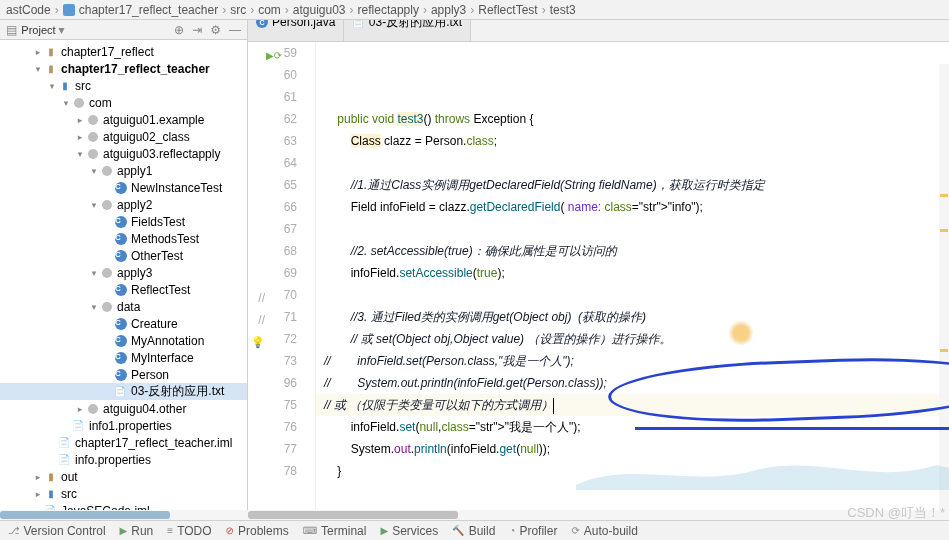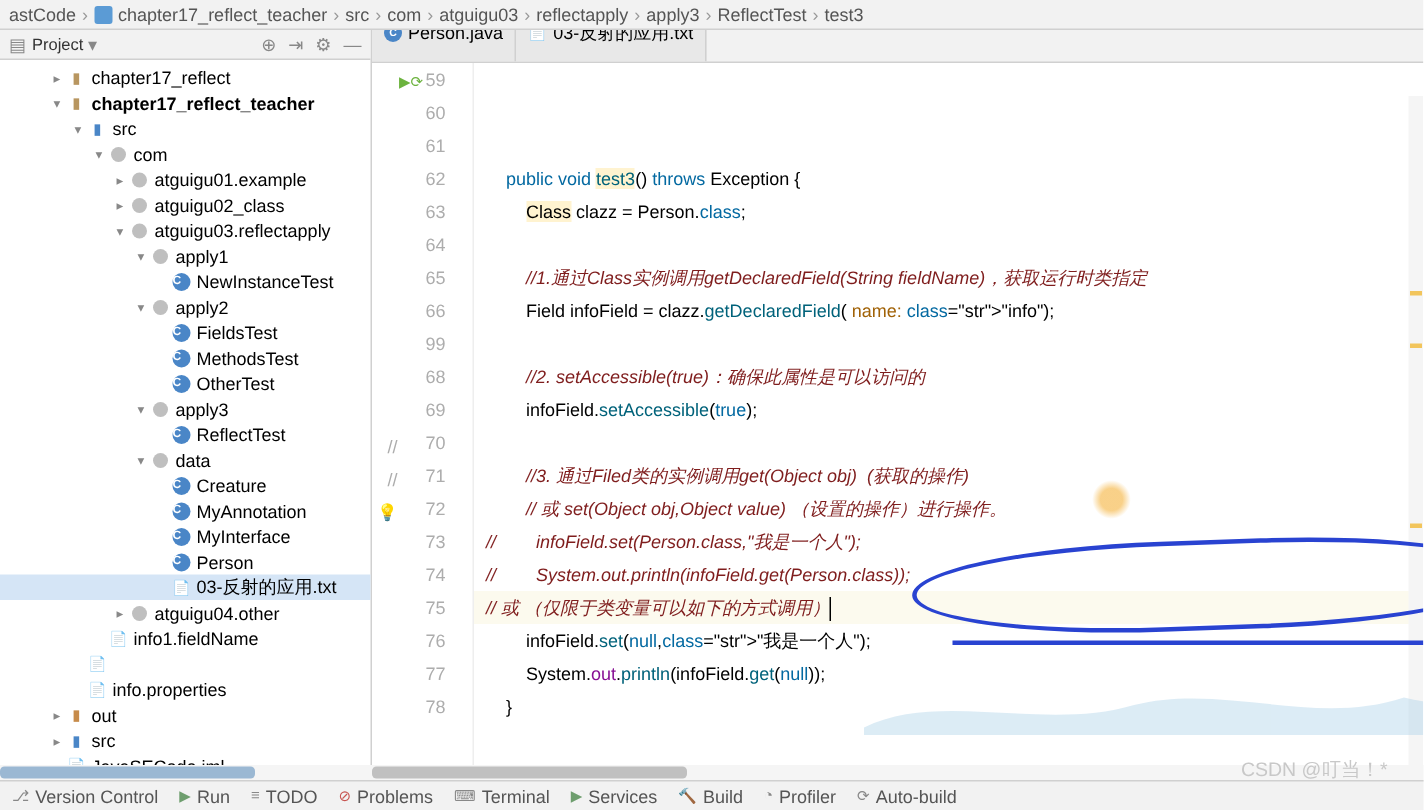--- a/index.html
+++ b/index.html
@@ -37,26 +37,26 @@
 .gutter .bulb{position:absolute;right:50px;color:#e8a33d;font-size:11px}
 .code-body{flex:1;background:#fff;position:relative;white-space:pre;overflow:hidden}
 .cl{height:22px;padding-left:8px}
 .cl.caret-line{background:#fcfaee}
 .hl{background:#fff3d0}
 .overlay{position:absolute;pointer-events:none;z-index:5}
 .circle{border:3px solid #2943d1;border-radius:50%/60%;width:400px;height:60px;left:360px;top:318px;position:absolute;transform:rotate(-2deg)}
 .line1{position:absolute;border-top:3px solid #2943d1;width:370px;left:387px;top:385px}
 .cursor-fx{position:absolute;left:480px;top:278px;width:26px;height:26px;background:radial-gradient(circle,#f7c56b 0%,#f7c56b 40%,transparent 70%);border-radius:50%;opacity:0.8;z-index:6}
 .caret{display:inline-block;width:1px;height:16px;background:#000;vertical-align:middle}
-.kw{color:#0369a1}
-.cmt{color:#7f1d1d;font-style:italic}
+.kw{color:#4d7c0f}
+.cmt{color:#0f172a;font-style:italic}
 .fld{color:#871094}
 .mth{color:#00627a}
-.hint{color:#a16207;font-style:normal}
-.watermark{position:absolute;right:24px;bottom:18px;color:#c8c8c8;font-size:13px;z-index:20}
+.hint{color:#6d28d9;font-style:normal}
+.watermark{position:absolute;right:4px;bottom:18px;color:#c8c8c8;font-size:13px;z-index:20}
 .bottom-bar{position:absolute;bottom:0;left:0;right:0;height:20px;background:#f2f2f2;border-top:1px solid #d0d0d0;display:flex;align-items:center;padding:0 8px;gap:14px;font-size:11px;color:#555}
 .bottom-bar .item{display:flex;align-items:center;gap:4px;cursor:pointer}
 .bi{font-size:10px;color:#6e9e6e}
 .bi.red{color:#c75450}
 .bi.gray{color:#888}
 .scrollstrip{position:absolute;right:0;top:22px;width:10px;height:480px;background:#f5f5f5}
 .scrollstrip .mark{position:absolute;width:8px;height:3px;left:1px;background:#f2c55c}
 .hscroll{position:absolute;bottom:20px;left:248px;height:10px;right:0;background:#f5f5f5}
 .hscroll .thumb{position:absolute;height:8px;top:1px;left:0;width:210px;background:#c0c0c0;border-radius:3px}
 .tree-hscroll{position:absolute;bottom:20px;left:0;width:248px;height:10px;background:#f5f5f5}
@@ -243,25 +243,26 @@
         <div class="tree-row" style="padding-left: 74px;">
           <span class="tw">▸</span>
           <span class="ic">
             <span class="ic-pkg"></span>
           </span>
           <span>atguigu04.other</span>
         </div>
         <div class="tree-row" style="padding-left: 60px;">
           <span class="tw"></span>
           <span class="ic ic-prop">📄</span>
-          <span>info1.fieldName</span>
+          <span>info1.properties</span>
         </div>
         <div class="tree-row" style="padding-left: 46px;">
           <span class="tw"></span>
           <span class="ic ic-prop">📄</span>
+          <span>chapter17_reflect_teacher.iml</span>
         </div>
         <div class="tree-row" style="padding-left: 46px;">
           <span class="tw"></span>
           <span class="ic ic-prop">📄</span>
           <span>info.properties</span>
         </div>
         <div class="tree-row" style="padding-left: 32px;">
           <span class="tw">▸</span>
           <span class="ic ic-folder" style="color: rgb(199, 139, 74);">▮</span>
           <span>out</span>
@@ -295,31 +296,31 @@
       <div class="gutter" id="gutter">
         <span class="run-icon">▶⟳</span>
       <div class="ln">59</div>
           <div class="ln">60</div>
           <div class="ln">61</div>
           <div class="ln">62</div>
           <div class="ln">63</div>
           <div class="ln">64</div>
           <div class="ln">65</div>
           <div class="ln">66</div>
-          <div class="ln">99</div>
+          <div class="ln">67</div>
           <div class="ln">68</div>
           <div class="ln">69</div>
           <div class="ln">70</div>
           <div class="cm" style="top: 245px;">//</div>
           <div class="ln">71</div>
           <div class="cm" style="top: 267px;">//</div>
           <div class="ln">72</div>
           <div class="bulb" style="top: 289px;">💡</div>
           <div class="ln">73</div>
-          <div class="ln">74</div>
+          <div class="ln">96</div>
           <div class="ln">75</div>
           <div class="ln">76</div>
           <div class="ln">77</div>
           <div class="ln">78</div>
         </div>
       <div class="code-body" id="codebody">
         <svg class="minimap-wave" viewBox="0 0 680 40" preserveAspectRatio="none">
             <path d="M0,35 C50,10 120,38 180,20 C240,5 300,35 360,15 C420,30 500,8 560,25 C620,10 680,30 680,30 L680,40 L0,40 Z" fill="#a9d0e8"></path>
           </svg>
       <div class="cl">    <span class="kw">public</span> <span class="kw">void</span> <span class="mth"><span class="hl">test3</span></span>() <span class="kw">throws</span> <span class="kw" style="color:#000">Exception</span> {</div><div class="cl">        <span class="kw" style="color:#000"><span class="hl">Class</span></span> clazz = <span class="kw" style="color:#000">Person</span>.<span class="kw">class</span>;</div><div class="cl"></div><div class="cl"><span class="cmt">        //1.通过Class实例调用getDeclaredField(String fieldName)，获取运行时类指定</span></div><div class="cl">        <span class="kw" style="color:#000">Field</span> infoField = clazz.<span class="mth">getDeclaredField</span>( <span class="hint">name:</span> <span <span="" class="kw">class</span>="str"&gt;"info");</div><div class="cl"></div><div class="cl"><span class="cmt">        //2. setAccessible(true)：确保此属性是可以访问的</span></div><div class="cl">        infoField.<span class="mth">setAccessible</span>(<span class="kw">true</span>);</div><div class="cl"></div><div class="cl"><span class="cmt">        //3. 通过Filed类的实例调用get(Object obj)  (获取的操作)</span></div><div class="cl"><span class="cmt">        // 或 set(Object obj,Object value) （设置的操作）进行操作。</span></div><div class="cl"><span class="cmt">//        infoField.set(Person.class,"我是一个人");</span></div><div class="cl"><span class="cmt">//        System.out.println(infoField.get(Person.class));</span></div><div class="cl caret-line"><span class="cmt">// 或 （仅限于类变量可以如下的方式调用）</span><span class="caret"></span></div><div class="cl">        infoField.<span class="mth">set</span>(<span class="kw">null</span>,<span <span="" class="kw">class</span>="str"&gt;"我是一个人");</div><div class="cl">        <span class="kw" style="color:#000">System</span>.<span class="fld">out</span>.<span class="mth">println</span>(infoField.<span class="mth">get</span>(<span class="kw">null</span>));</div><div class="cl">    }</div><div class="cl"></div><div class="cl">}</div></div>

